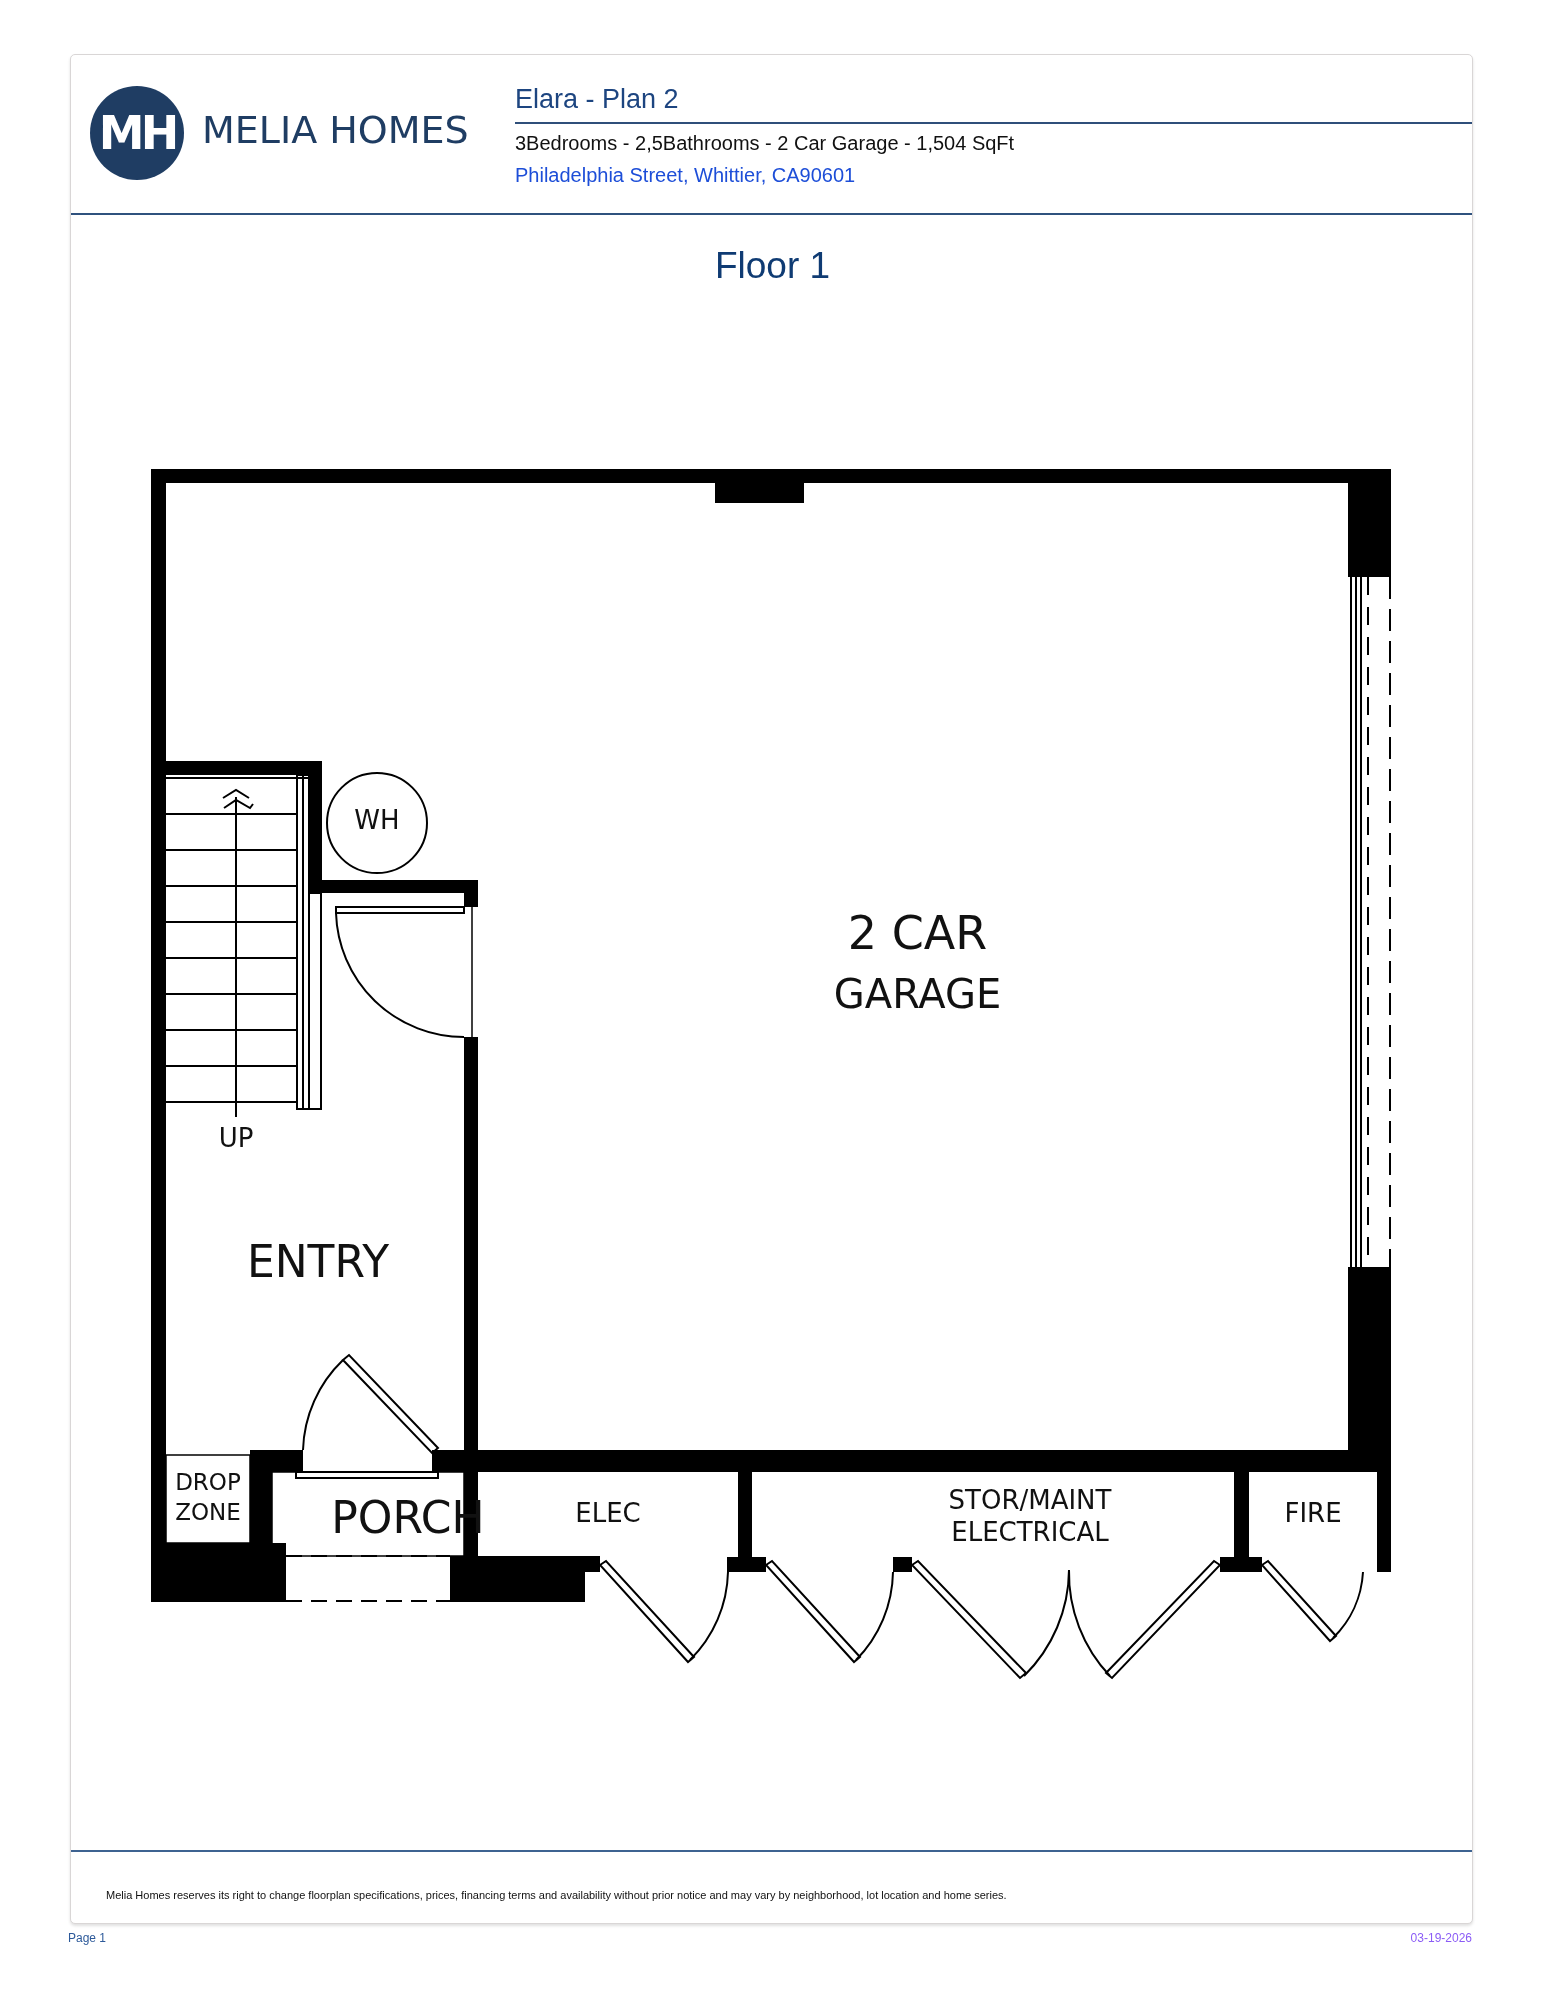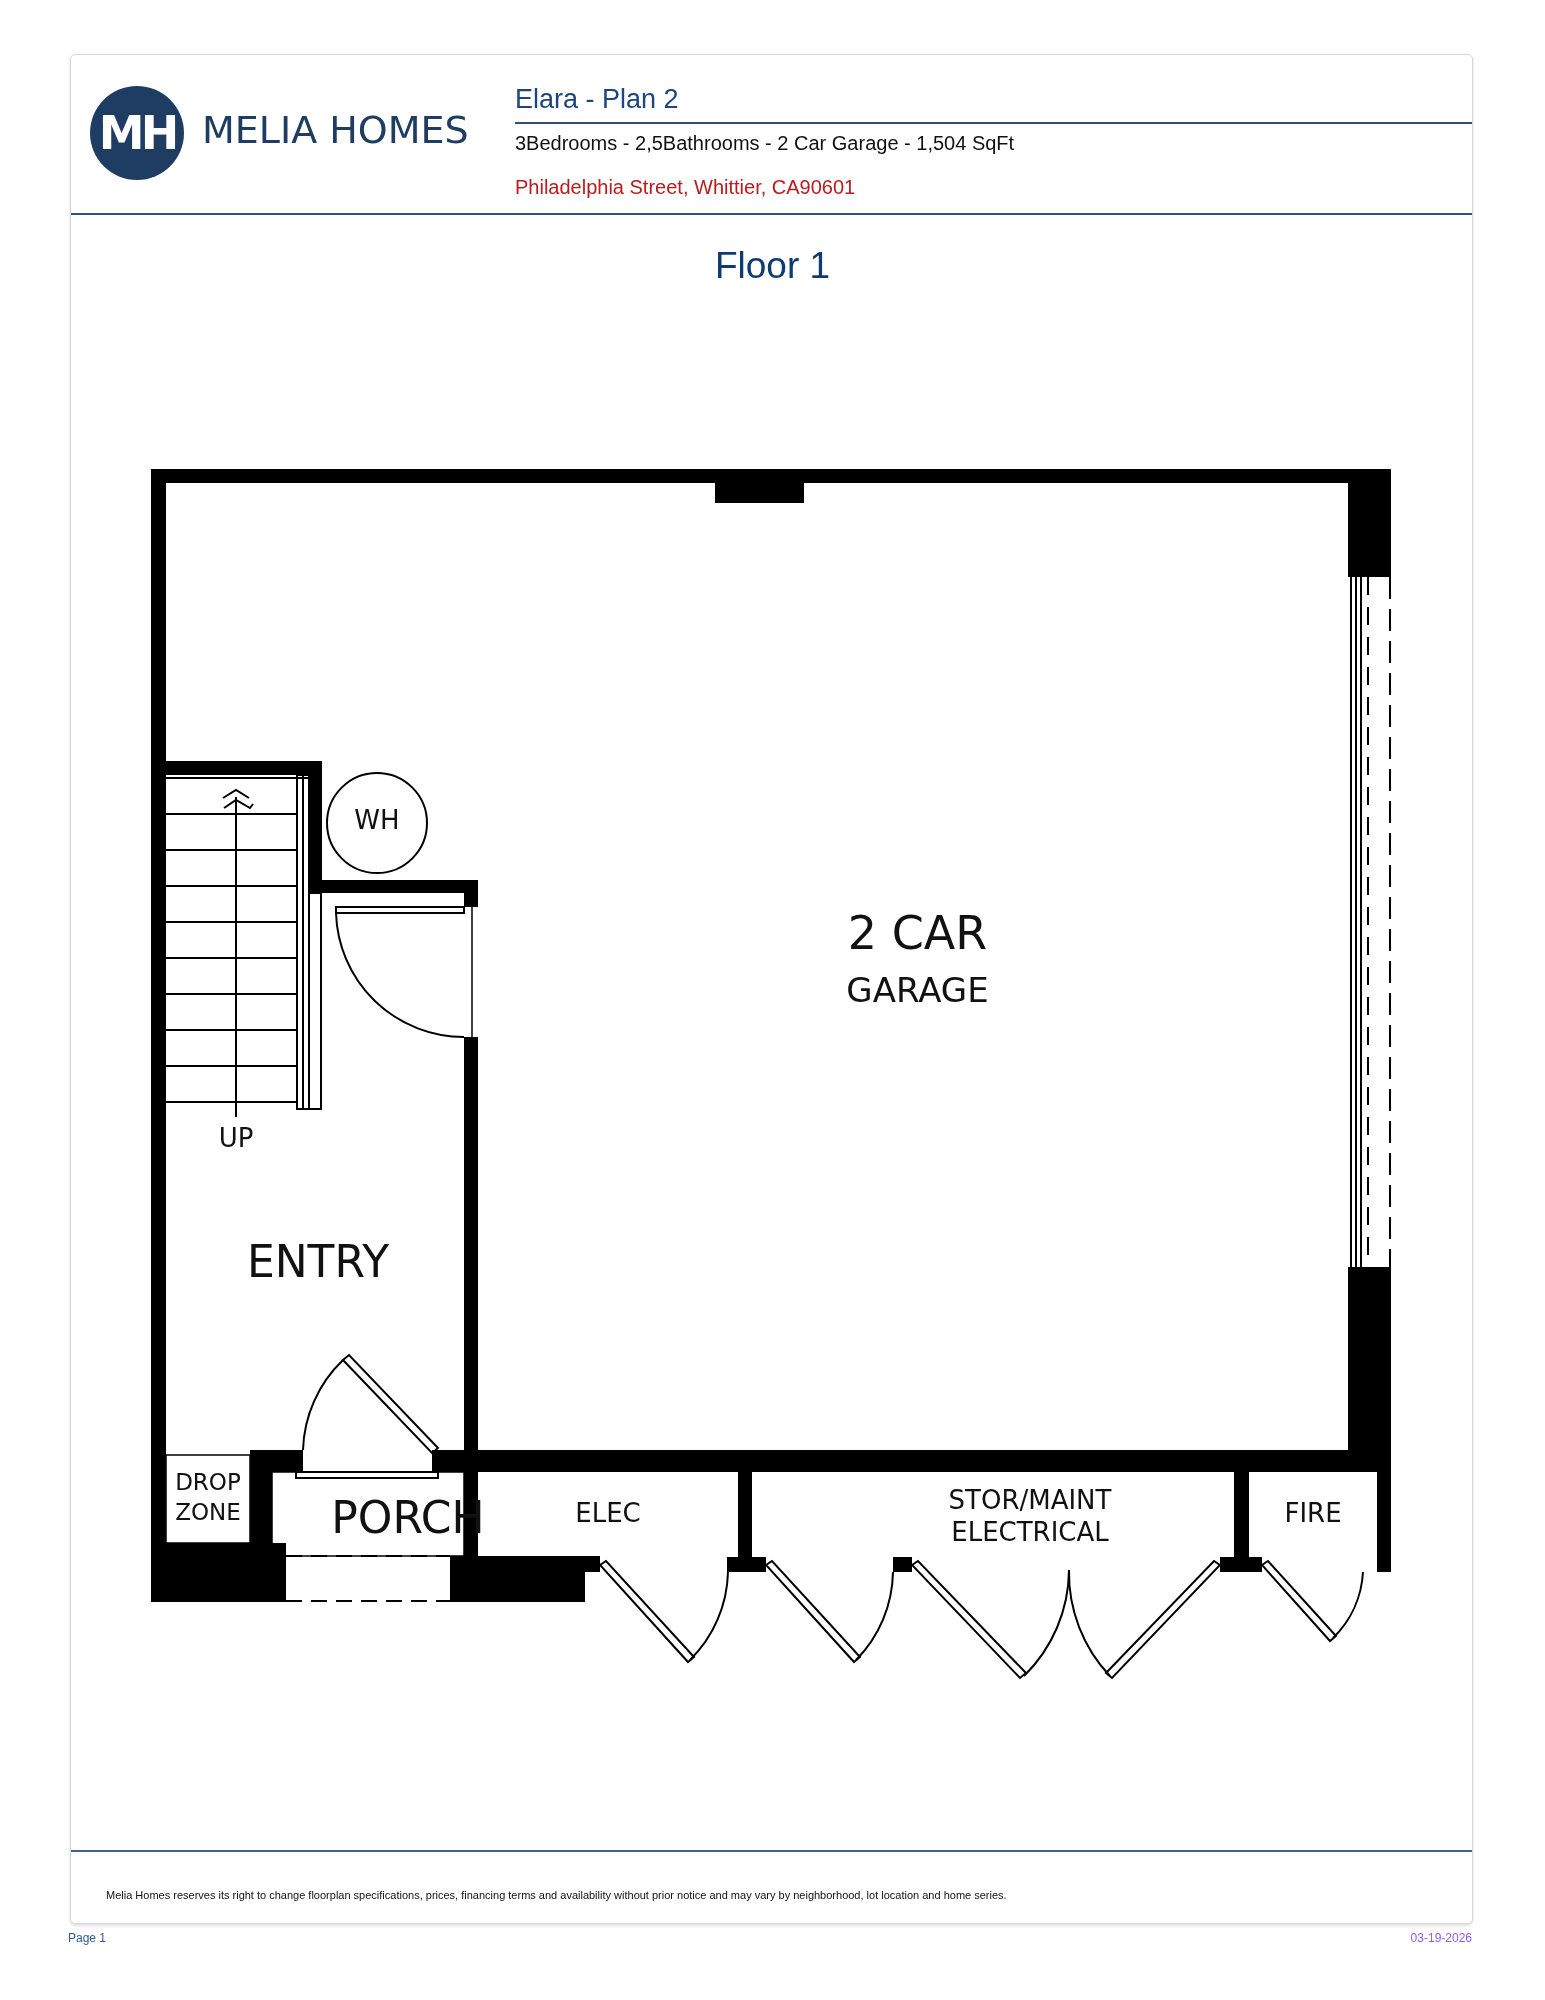--- a/index.html
+++ b/index.html
@@ -14,21 +14,21 @@
   .footer-rule { position: absolute; left: 71px; top: 1850px; width: 1401px; height: 2px; background: #3e6391; }
 
   .logo { position: absolute; left: 88px; top: 84px; width: 410px; height: 100px; }
   .logo-circle { position: absolute; left: 2px; top: 2px; width: 94px; height: 94px; border-radius: 50%; background: #1f3d63; }
   .logo-mono { position: absolute; left: 2px; top: 2px; width: 94px; height: 94px; line-height: 94px; text-align: center; color: #fff; font-family: "DejaVu Sans", sans-serif; font-weight: bold; font-size: 46px; letter-spacing: -4px; }
   .logo-word { position: absolute; left: 114px; top: 24px; color: #1f3d63; font-family: "DejaVu Sans", sans-serif; font-size: 38px; letter-spacing: 0px; white-space: nowrap; }
 
   .plan-title { position: absolute; left: 515px; top: 84px; color: #1d4580; font-size: 27px; white-space: nowrap; }
   .title-rule { position: absolute; left: 515px; top: 122px; width: 957px; height: 2px; background: #2f4f7a; }
   .spec-line { position: absolute; left: 515px; top: 132px; color: #111; font-size: 20px; white-space: nowrap; }
-  .address-line { position: absolute; left: 515px; top: 176px; color: #b91c1c; font-size: 20px; white-space: nowrap; }
+  .address-line { position: absolute; left: 515px; top: 164px; color: #1d4ed8; font-size: 20px; white-space: nowrap; }
 
   .floor-label { position: absolute; left: 0; width: 1545px; top: 245px; text-align: center; color: #0f3b73; font-size: 37px; }
 
   .plan { position: absolute; left: 0; top: 0; width: 1545px; height: 2000px; }
   .room-label { position: absolute; color: #111; font-family: "DejaVu Sans", sans-serif; text-align: center; white-space: nowrap; line-height: 1.1; }
 
   .disclaimer { position: absolute; left: 106px; top: 1889px; font-size: 11px; color: #111; white-space: nowrap; }
   .page-num { position: absolute; left: 68px; top: 1931px; font-size: 12px; color: #2d5a9a; }
   .print-date { position: absolute; right: 73px; top: 1931px; font-size: 12px; color: #8b5cf6; text-align: right; }
 </style>
@@ -157,21 +157,21 @@
     <line x1="1356" y1="577" x2="1356" y2="1267" stroke-width="2"></line>
     <line x1="1361" y1="577" x2="1361" y2="1267" stroke-width="2"></line>
     <line x1="1368" y1="577" x2="1368" y2="1267" stroke-width="2" stroke-dasharray="18,12"></line>
     <line x1="1390" y1="577" x2="1390" y2="1267" stroke-width="2" stroke-dasharray="22,10"></line>
   </g>
 </svg>
 
 <div class="room-label" style="left:347px; top:806px; width:60px; font-size:26px;">WH</div>
 <div class="room-label" style="left:213px; top:1124px; width:46px; font-size:26px;">UP</div>
 <div class="room-label" style="left:800px; top:908px; width:235px; font-size:46px;">2 CAR</div>
-<div class="room-label" style="left:800px; top:972px; width:235px; font-size:34px;">GARAGE</div>
+<div class="room-label" style="left:800px; top:972px; width:235px; font-size:40px;">GARAGE</div>
 <div class="room-label" style="left:228px; top:1238px; width:180px; font-size:44px;">ENTRY</div>
 <div class="room-label" style="left:272px; top:1494px; width:192px; font-size:44px;margin-left:40px;">PORCH</div>
 <div class="room-label" style="left:166px; top:1470px; width:84px; font-size:23px;">DROP</div>
 <div class="room-label" style="left:166px; top:1500px; width:84px; font-size:23px;">ZONE</div>
 <div class="room-label" style="left:548px; top:1499px; width:120px; font-size:26px;">ELEC</div>
 <div class="room-label" style="left:900px; top:1486px; width:260px; font-size:26px;">STOR/MAINT</div>
 <div class="room-label" style="left:900px; top:1518px; width:260px; font-size:26px;">ELECTRICAL</div>
 <div class="room-label" style="left:1250px; top:1499px; width:126px; font-size:26px;">FIRE</div>
 
 <div class="footer-rule"></div>

